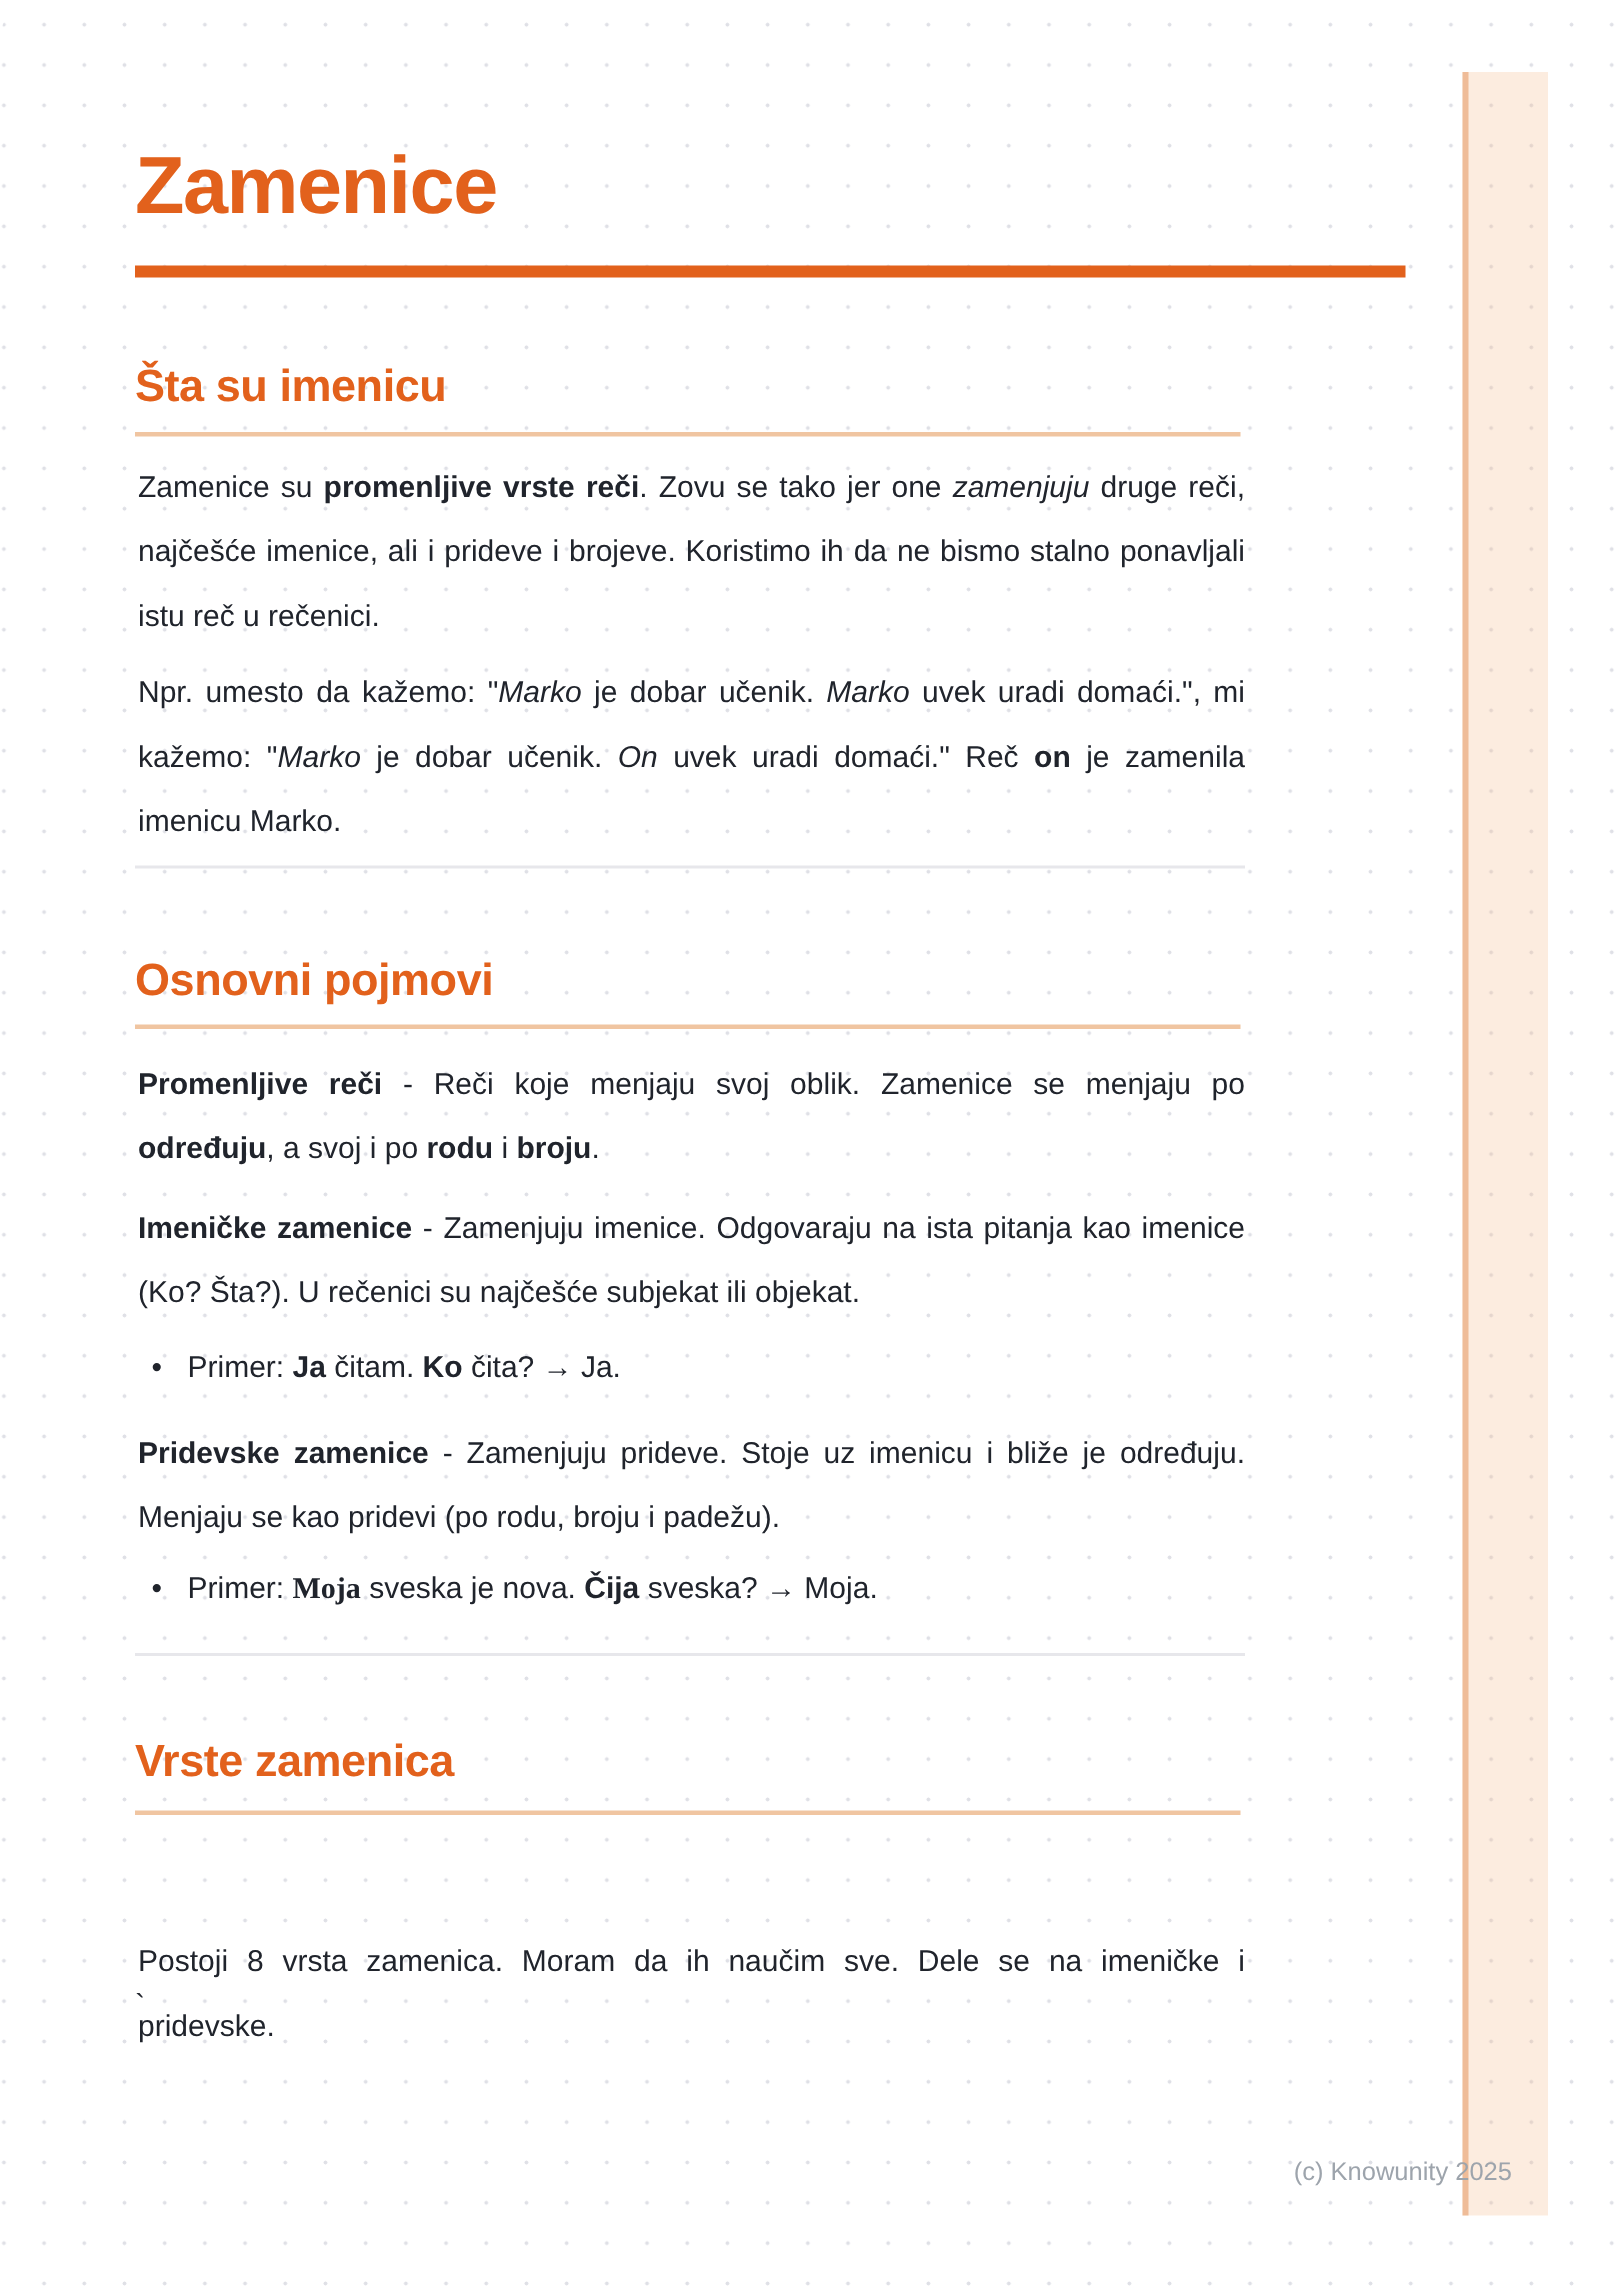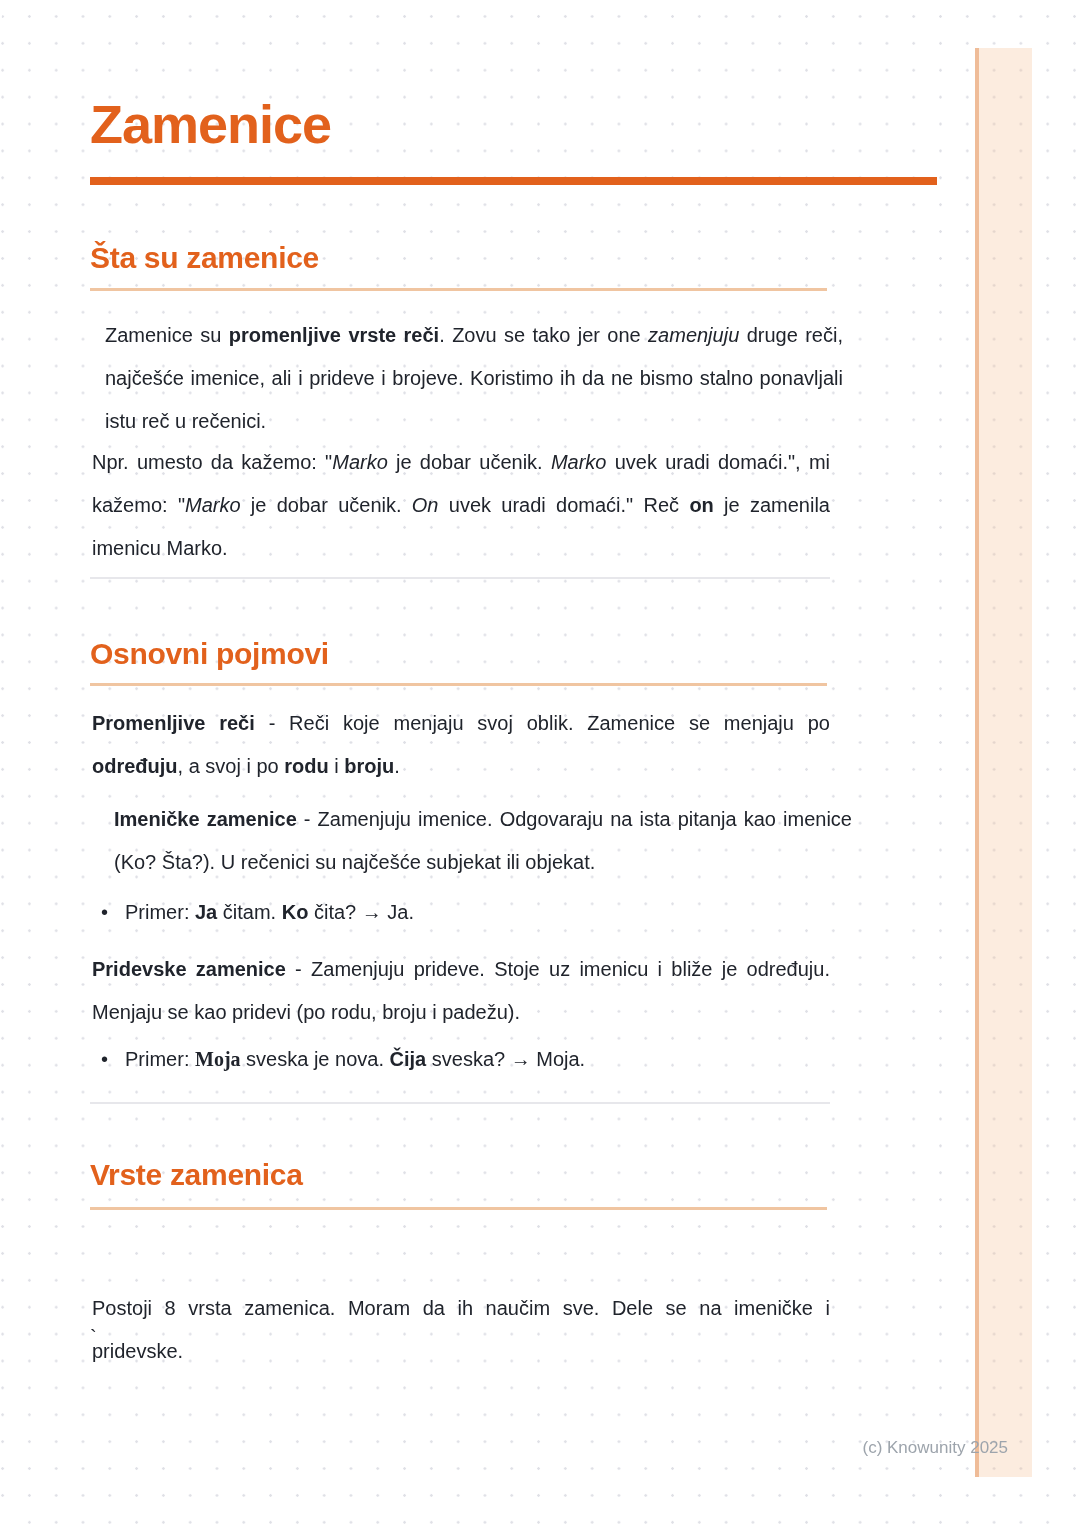--- a/index.html
+++ b/index.html
@@ -56,24 +56,24 @@
     background: var(--divider, #E7E7EB);
   }
   #div-1 { top: 577px; }
   #div-2 { top: 1102px; }
   p.body, .bullet {
     left: 92px; width: 738px;
     font-size: 20px; line-height: 43px;
     color: var(--text, #20242C);
   }
   p.body { text-align: justify; }
-  #p-1 { top: 314px; margin-left: 13px; }
+  #p-1 { top: 304px; }
   #p-2 { top: 441px; }
   #p-3 { top: 702px; }
-  #p-4 { top: 798px; margin-left: 22px; }
+  #p-4 { top: 798px; }
   #p-5 { top: 948px; }
   #p-6 { top: 1287px; }
   .bullet { display: flex; }
   #b-1 { top: 891px; }
   #b-2 { top: 1038px; }
   .bullet .mark {
     flex: 0 0 33px; width: 33px;
     padding-left: 9px; box-sizing: border-box;
   }
   .bullet .btxt { flex: 1 1 auto; }
@@ -92,21 +92,21 @@
 </head>
 <body style="--accent: #E2611C; --accent-light: #F0C5A1; --divider: #E7E7EB; --text: #20242C; --watermark: #9DA4AC; --dot: #DFE0E6; --stripe-fill: rgba(244,186,141,0.28); --stripe-edge: rgba(228,150,93,0.55);">
 
 <div class="page">
 
   <div class="stripe"></div>
 
   <h1 class="abs title">Zamenice</h1>
   <div class="abs title-rule"></div>
 
-  <h2 id="h2-1" class="abs section-heading">Šta su zamenice</h2>
+  <h2 id="h2-1" class="abs section-heading">Šta su imenicu</h2>
   <div id="hu-1" class="abs h2-underline"></div>
   <p id="p-1" class="abs body"><span>Zamenice su </span><span style="font-weight: 700;">promenljive vrste reči</span><span>. Zovu se tako jer one </span><span style="font-style: italic;">zamenjuju</span><span> druge reči, najčešće imenice, ali i prideve i brojeve. Koristimo ih da ne bismo stalno ponavljali istu reč u rečenici.</span></p>
   <p id="p-2" class="abs body"><span>Npr. umesto da kažemo: "</span><span style="font-style: italic;">Marko</span><span> je dobar učenik. </span><span style="font-style: italic;">Marko</span><span> uvek uradi domaći.", mi kažemo: "</span><span style="font-style: italic;">Marko</span><span> je dobar učenik. </span><span style="font-style: italic;">On</span><span> uvek uradi domaći." Reč </span><span style="font-weight: 700;">on</span><span> je zamenila imenicu Marko.</span></p>
   <div id="div-1" class="abs divider"></div>
 
   <h2 id="h2-2" class="abs section-heading">Osnovni pojmovi</h2>
   <div id="hu-2" class="abs h2-underline"></div>
   <p id="p-3" class="abs body"><span style="font-weight: 700;">Promenljive reči</span><span> - Reči koje menjaju svoj oblik. Zamenice se menjaju po </span><span style="font-weight: 700;">određuju</span><span>, a svoj i po </span><span style="font-weight: 700;">rodu</span><span> i </span><span style="font-weight: 700;">broju</span><span>.</span></p>
   <p id="p-4" class="abs body"><span style="font-weight: 700;">Imeničke zamenice</span><span> - Zamenjuju imenice. Odgovaraju na ista pitanja kao imenice (Ko? Šta?). U rečenici su najčešće subjekat ili objekat.</span></p>
   <div id="b-1" class="abs bullet">

